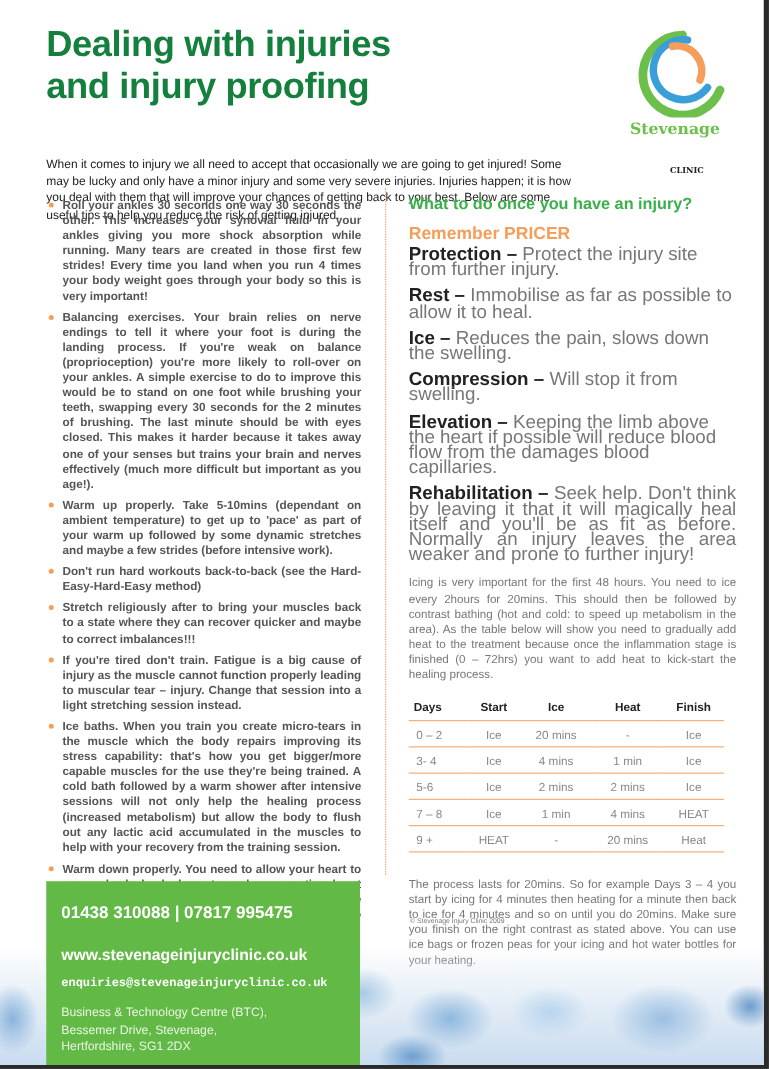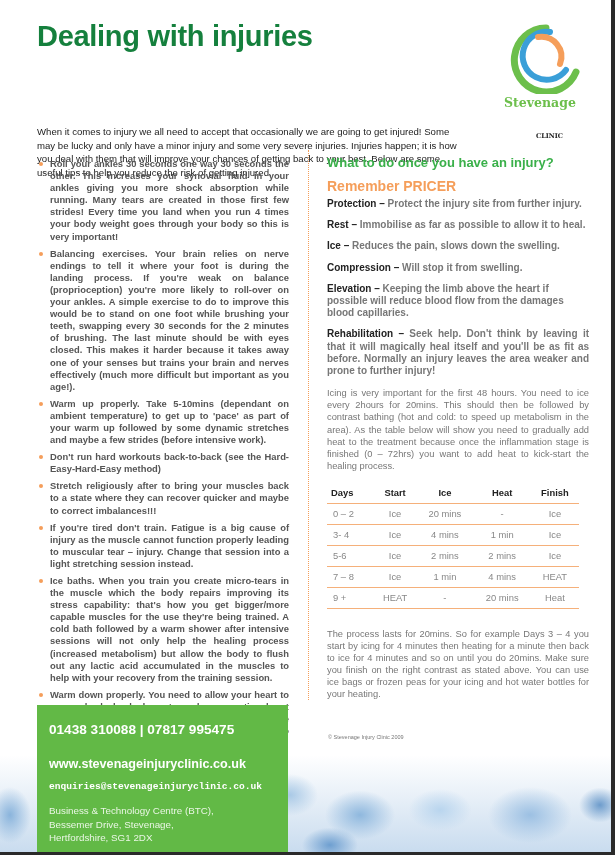--- a/index.html
+++ b/index.html
@@ -45,21 +45,21 @@
     border-radius: 50%; background: #f59e5a;
   }
   .divider {
     position: absolute; left: 308px; top: 150px; height: 550px;
     border-left: 1px dotted #f59e5a;
   }
   
   .right-col { position: absolute; left: 327px; top: 154px; width: 262px; }
   .rc-title { color: #3ab04a; font-weight: bold; font-size: 13px; line-height: 18px; }
   .rc-sub { color: #f59e5a; font-weight: bold; font-size: 14px; line-height: 20px; margin-top: 4px; }
-  .pricer p { font-size: 10px; line-height: 12.2px; color: #777; margin-top: 9px; font-weight: bold; }
+  .pricer p { font-size: 15px; line-height: 12.2px; color: #777; margin-top: 9px; }
   .pricer p:first-child { margin-top: 2px; }
   .pricer p b { color: #222; }
   .justify { text-align: justify; }
   .para { font-size: 9.3px; line-height: 12.1px; color: #777; text-align: justify; margin-top: 10px; }
   table.contrast {
     width: 252px; border-collapse: collapse; margin-top: 12px; font-size: 9.4px;
   }
   table.contrast th {
     color: #222; font-weight: bold; text-align: center; padding: 3px 0 5px 0;
     border-bottom: 1.5px solid #f5b07a;
@@ -96,20 +96,21 @@
     position: absolute; left: 328px; top: 734px; font-size: 5.5px; color: #777;
   }
 </style>
 </head>
 <body>
 
 <div class="page">
 
   <h1 class="title">
     <span>Dealing with injuries</span><br>
+    <span>and injury proofing</span>
   </h1>
 
   <p class="intro">When it comes to injury we all need to accept that occasionally we are going to get injured! Some may be lucky and only have a minor injury and some very severe injuries. Injuries happen; it is how you deal with them that will improve your chances of getting back to your best. Below are some useful tips to help you reduce the risk of getting injured.</p>
 
   <div class="logo">
     <svg width="92" height="72" viewBox="0 0 92 72">
       <path d="M52 6 A32 32 0 1 0 82 50" fill="none" stroke="#6cbf4b" stroke-width="7" stroke-linecap="round"></path>
       <path d="M56 10 A24 24 0 1 0 72 48" fill="none" stroke="#3a9fd8" stroke-width="6" stroke-linecap="round"></path>
       <path d="M44 15 A20 20 0 0 1 66 42" fill="none" stroke="#f59e5a" stroke-width="6" stroke-linecap="round"></path>
     </svg>

